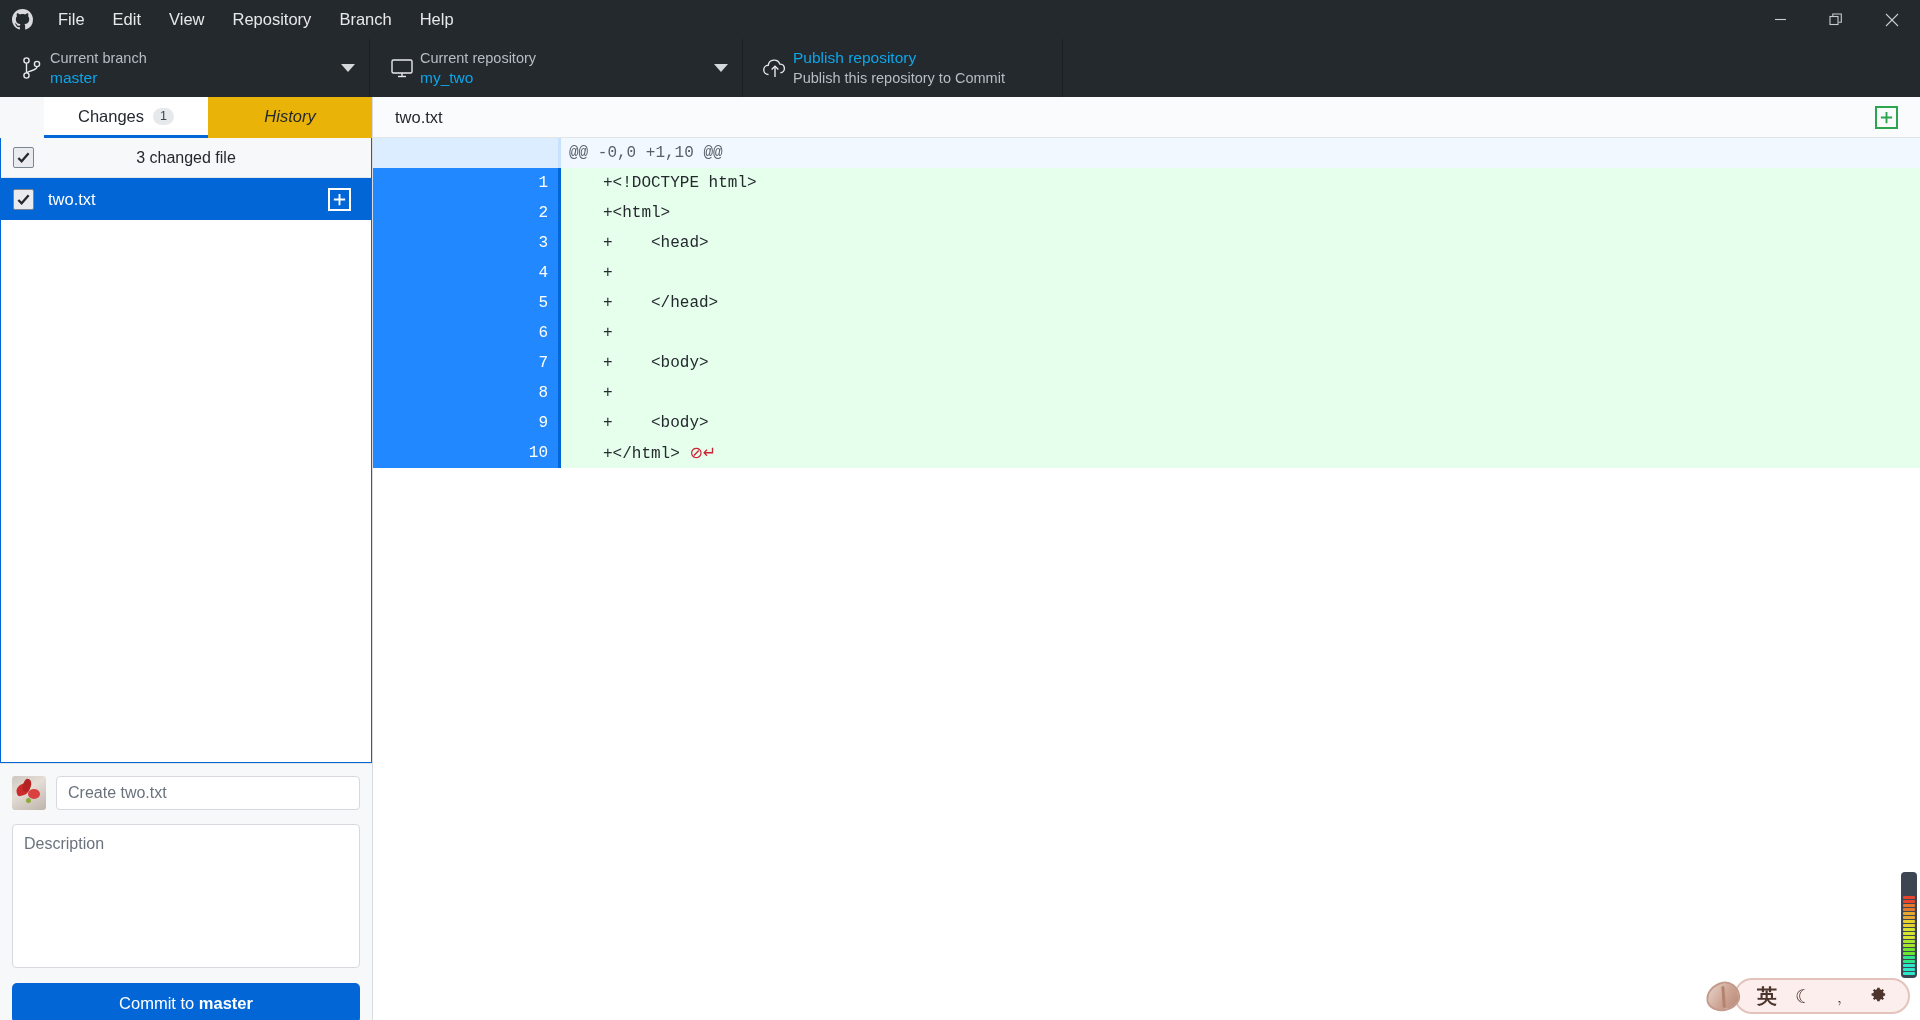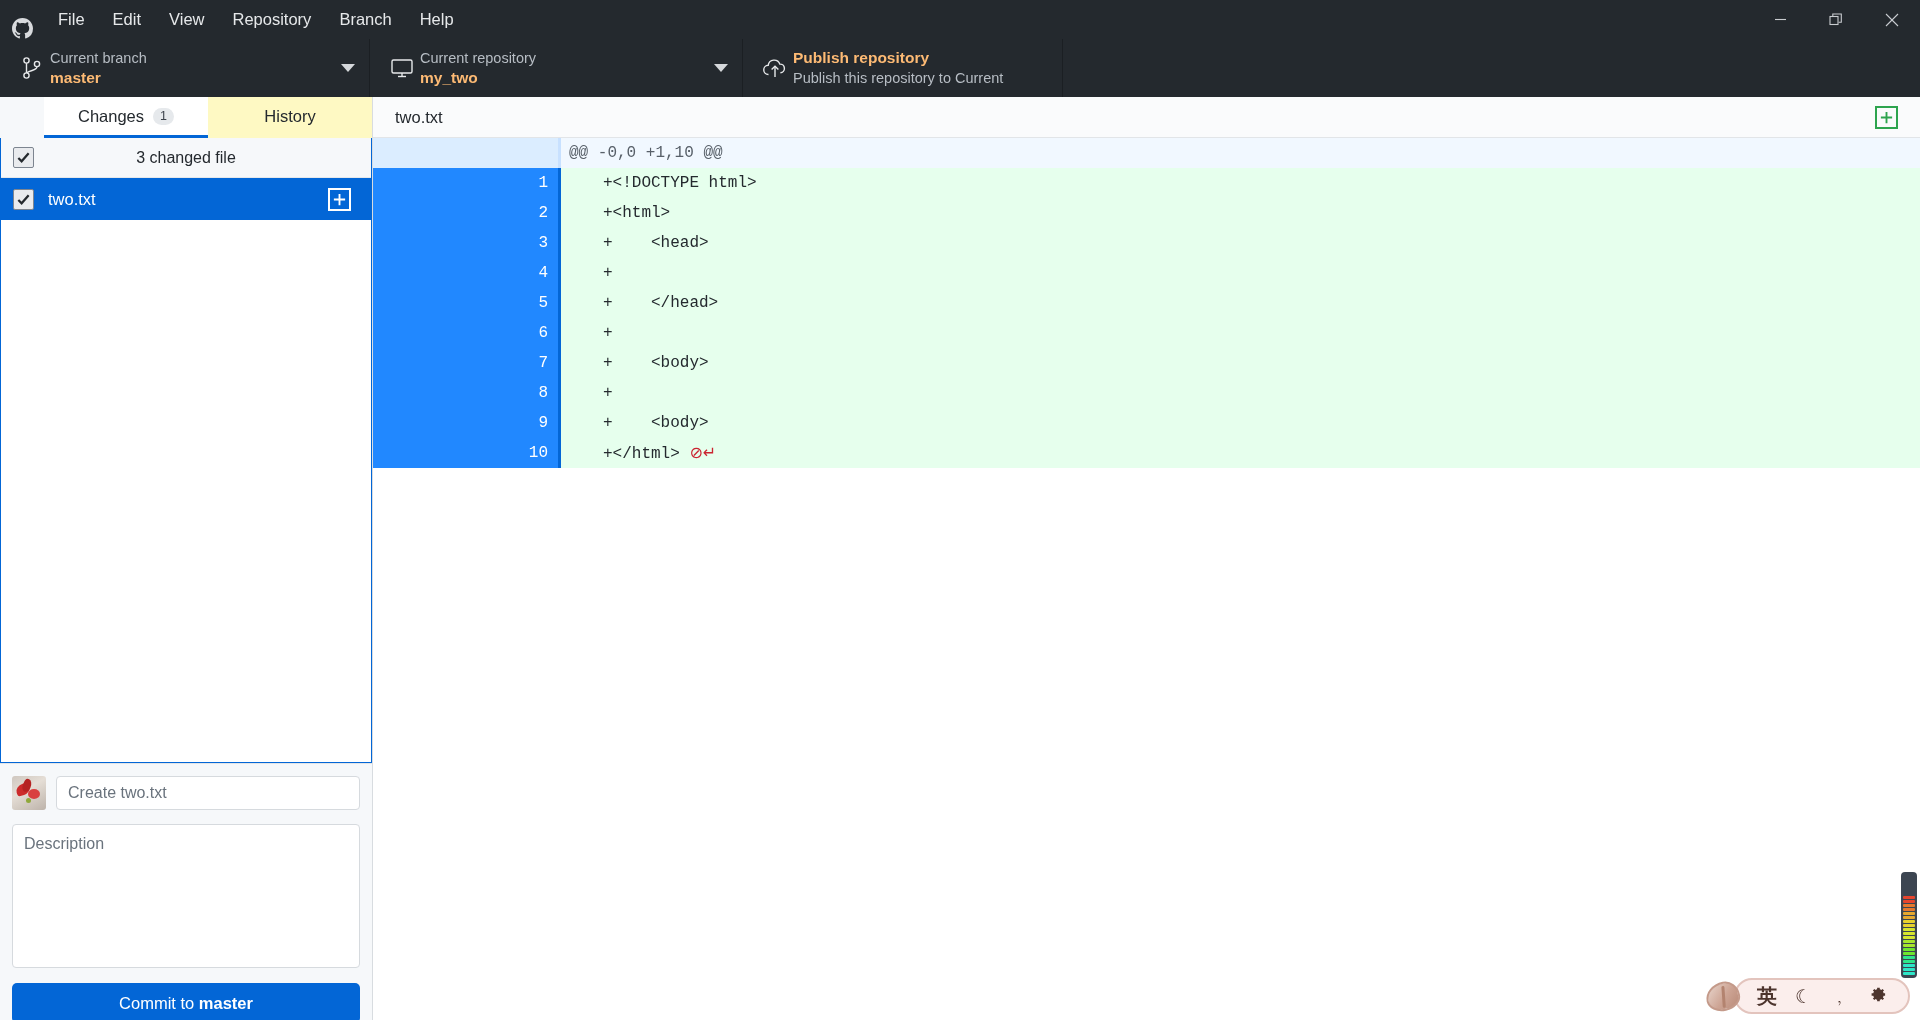--- a/index.html
+++ b/index.html
@@ -7,21 +7,21 @@
     width: 1920px; height: 1020px;
     overflow: hidden;
     font-family: "Liberation Sans", sans-serif;
     background: #fff;
   }
   body { position: relative; }
 
   
   #titlebar {
     position: absolute; top: 0; left: 0; width: 1920px; height: 39px;
-    background: #24292e; display: flex; align-items: flex-end;
+    background: #24292e; display: flex; align-items: center;
   }
   #gh-logo { width: 44px; display: flex; align-items: center; justify-content: center; }
   #gh-logo svg { width: 21px; height: 21px; fill: #d8dadd; }
   .menu-item {
     color: #e6e8ea; font-size: 16.5px; padding: 0 14px; line-height: 39px;
     height: 39px; cursor: default; white-space: nowrap;
   }
   #winctl { margin-left: auto; display: flex; height: 39px; }
   .winbtn {
     width: 56px; height: 39px; display: flex; align-items: center; justify-content: center;
@@ -38,42 +38,42 @@
     border-right: 1px solid #1b1f23; padding: 0 14px;
   }
   #tb-repo { width: 373px; }
   #tb-branch { width: 370px; }
   #tb-publish { width: 320px; }
   .tb-icon { width: 36px; display: flex; align-items: center; justify-content: center; flex: 0 0 36px; }
   .tb-icon svg { fill: none; stroke: #e6e8ea; stroke-width: 1.4; }
   .tb-text { display: flex; flex-direction: column; justify-content: center; flex: 1 1 auto; min-width: 0; }
   .tb-label { color: #b7bdc4; font-size: 14.5px; line-height: 19px; white-space: nowrap;
               overflow: hidden; text-overflow: ellipsis; }
-  .tb-value { color: #fdba74; font-size: 15.5px; font-weight: bold; line-height: 20px;
+  .tb-value { color: #0ea5e9; font-size: 15.5px; font-weight: normal; line-height: 20px;
               white-space: nowrap; overflow: hidden; text-overflow: ellipsis; }
   .tb-value.normal { font-weight: normal; color: #b7bdc4; font-size: 14.5px; }
   .caret {
     width: 0; height: 0; border-left: 7px solid transparent; border-right: 7px solid transparent;
     border-top: 8px solid #d5d8db; margin-left: 8px; flex: 0 0 auto;
   }
   #toolbar-rest { flex: 1 1 auto; }
 
   
   #sidebar {
     position: absolute; top: 97px; left: 0; width: 373px; height: 923px;
     background: #f6f8fa; border-right: 1px solid #d8dce0;
   }
   #tabs { display: flex; height: 41px; background: #f6f8fa; padding-left: 44px; }
   .tab {
     flex: 1 1 0; display: flex; align-items: center; justify-content: center;
     font-size: 16.5px; color: #24292e; background: #fff;
     border-bottom: 3px solid transparent; gap: 9px; position: relative;
   }
   .tab.active { border-bottom-color: #0366d6; }
-  .tab.inactive { background: #fef9c3; }
+  .tab.inactive { background: #eab308; font-style: italic; }
   .tab-count {
     background: #e6e9ec; color: #3c434b; border-radius: 9px;
     font-size: 12.5px; padding: 1px 7px; line-height: 15px;
   }
   #changes-list {
     position: absolute; top: 41px; left: 0; width: 372px; height: 625px;
     background: #fff; border: 1px solid #0366d6; border-top: none;
   }
   #all-row {
     height: 40px; display: flex; align-items: center; background: #f6f8fa;
@@ -276,21 +276,21 @@
   <div class="tb-cell" id="tb-publish">
     <span class="tb-icon">
       <svg width="26" height="22" viewBox="0 0 26 22">
           <path d="M6.5 17.5a4.6 4.6 0 0 1-.3-9.2 6 6 0 0 1 11.6-1.2 4.3 4.3 0 0 1 .6 8.6"></path>
           <path d="M13 20V9.5"></path>
           <path d="M9.6 12.6 13 9.2l3.4 3.4"></path>
         </svg>
     </span>
     <span class="tb-text">
       <span class="tb-value">Publish repository</span>
-      <span class="tb-value normal">Publish this repository to Current</span>
+      <span class="tb-value normal">Publish this repository to Commit</span>
     </span>
   </div>
 
   <div id="toolbar-rest"></div>
 </div>
 
 <div id="sidebar">
 
   <div id="tabs">
     <div class="tab active">

